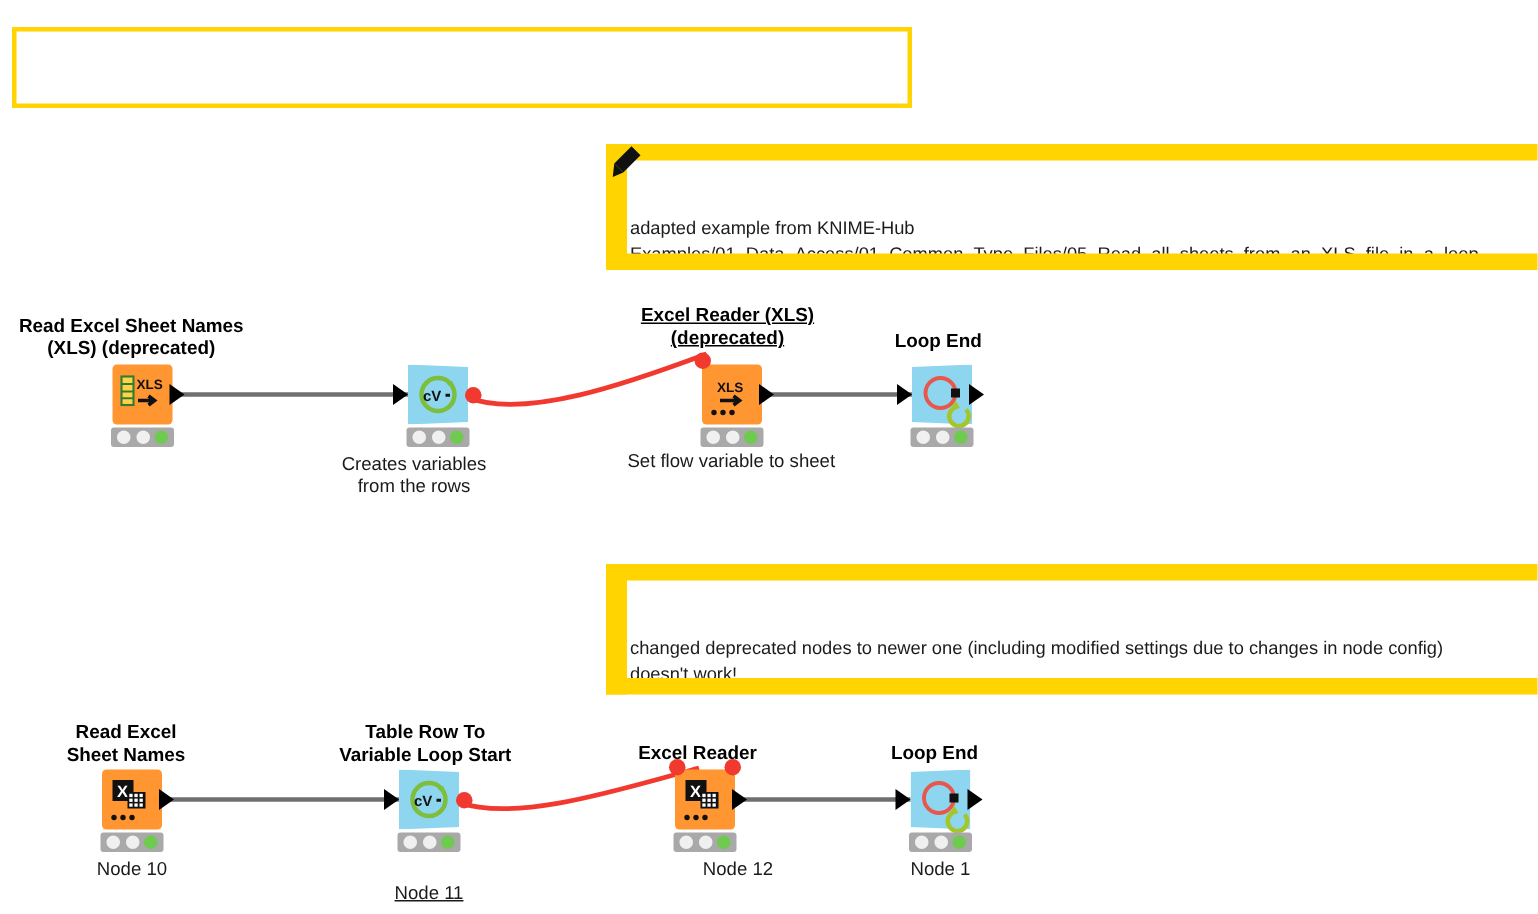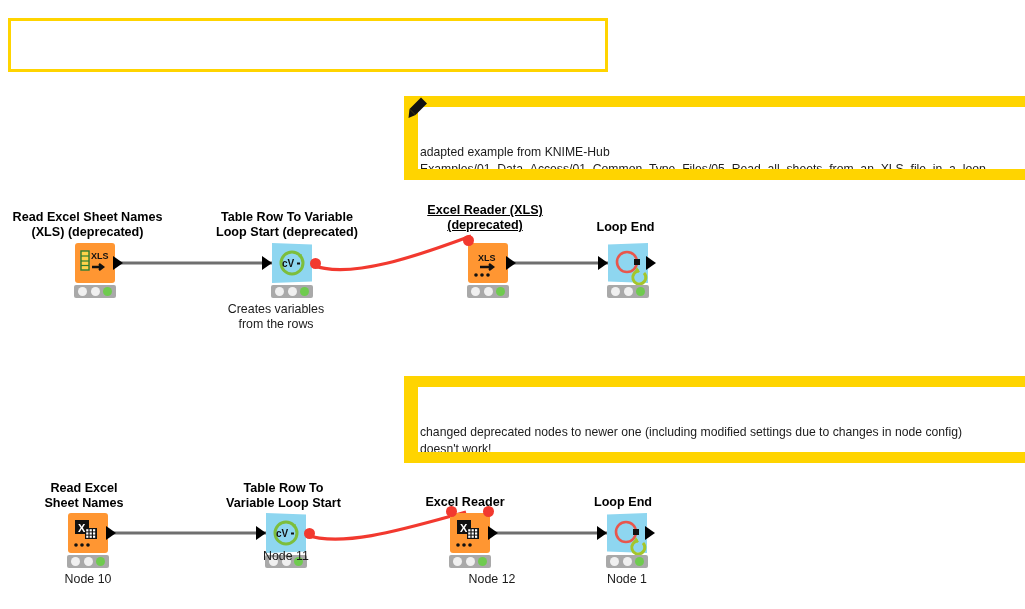--- a/index.html
+++ b/index.html
@@ -187,22 +187,20 @@
       <path d="M17,24 h10 M24,21 l4,3 l-4,3" stroke="#111" stroke-width="2.4" fill="none"></path>
     </svg>
     <div class="port-out" style="left:38px; top:13px;"></div>
   </div>
   <div class="status" style="left:74px; top:285px;">
     <span class="bulb"></span>
     <span class="bulb"></span>
     <span class="bulb green"></span>
   </div>
 
-  <div class="node-title" style="left:197px; top:210px; width:180px;">Table Row To Variable
-Loop Start (deprecated)</div>
   <div class="node" style="left:272px; top:243px;">
     <div class="node-box blue loopstart"></div>
     <svg style="position:absolute;left:0;top:0;width:40px;height:40px;" viewBox="0 0 40 40">
       <circle cx="20" cy="20" r="11" fill="none" stroke="#7DBE3C" stroke-width="3"></circle>
       <path d="M26,13 l4,-2 l-1,4.5 z" fill="#7DBE3C"></path>
       <text x="10" y="24" font-family="Liberation Sans, sans-serif" font-size="10" font-weight="bold" fill="#111">cV</text>
       <path d="M25,20.5 h3" stroke="#111" stroke-width="2" fill="none"></path>
     </svg>
     <div class="port-in" style="left:-10px; top:13px;"></div>
     <div class="port-var" style="left:38px; top:15px;"></div>
@@ -227,20 +225,21 @@
       <circle cx="20" cy="32" r="1.8" fill="#111"></circle>
     </svg>
     <div class="port-var" style="left:-5px; top:-8px;"></div>
     <div class="port-out" style="left:38px; top:13px;"></div>
   </div>
   <div class="status" style="left:467px; top:285px;">
     <span class="bulb"></span>
     <span class="bulb"></span>
     <span class="bulb green"></span>
   </div>
+  <div class="node-sub" style="left:400px; top:300px; width:175px;">Set flow variable to sheet</div>
 
   <div class="node-title" style="left:558px; top:220px; width:135px;">Loop End</div>
   <div class="node" style="left:608px; top:243px;">
     <div class="node-box blue loopend"></div>
     <svg style="position:absolute;left:0;top:0;width:46px;height:46px;" viewBox="0 0 46 46">
       <circle cx="19" cy="19" r="10" fill="none" stroke="#E8564C" stroke-width="2.6"></circle>
       <rect x="26" y="16" width="6" height="6" fill="#111"></rect>
       <path d="M36,30 a6.5,6.5 0 1,1 -5,-2" fill="none" stroke="#A4C62B" stroke-width="3"></path>
       <path d="M29,24 l3,5 l-6,0.5 z" fill="#A4C62B"></path>
     </svg>
@@ -302,21 +301,21 @@
       <path d="M25,20.5 h3" stroke="#111" stroke-width="2" fill="none"></path>
     </svg>
     <div class="port-in" style="left:-10px; top:13px;"></div>
     <div class="port-var" style="left:38px; top:15px;"></div>
   </div>
   <div class="status" style="left:265px; top:555px;">
     <span class="bulb"></span>
     <span class="bulb"></span>
     <span class="bulb green"></span>
   </div>
-  <div class="node-sub" style="left:226px; top:549px; width:120px;">Node 11</div>
+  <div class="node-sub" style="left:226px; top:588px; width:120px;text-decoration:underline;">Node 11</div>
 
   <div class="node-title" style="left:400px; top:495px; width:130px;">Excel Reader</div>
   <div class="node" style="left:450px; top:513px;">
     <div class="node-box orange"></div>
     <svg style="position:absolute;left:0;top:0;width:40px;height:40px;" viewBox="0 0 40 40">
       <rect x="7" y="7" width="14" height="14" fill="#111"></rect>
       <text x="10" y="18.5" font-family="Liberation Sans, sans-serif" font-size="11" font-weight="bold" fill="#fff">X</text>
       <rect x="17" y="15" width="12" height="11" fill="#111"></rect>
       <g fill="#fff">
         <rect x="18.2" y="16.2" width="2.2" height="2.2"></rect>

